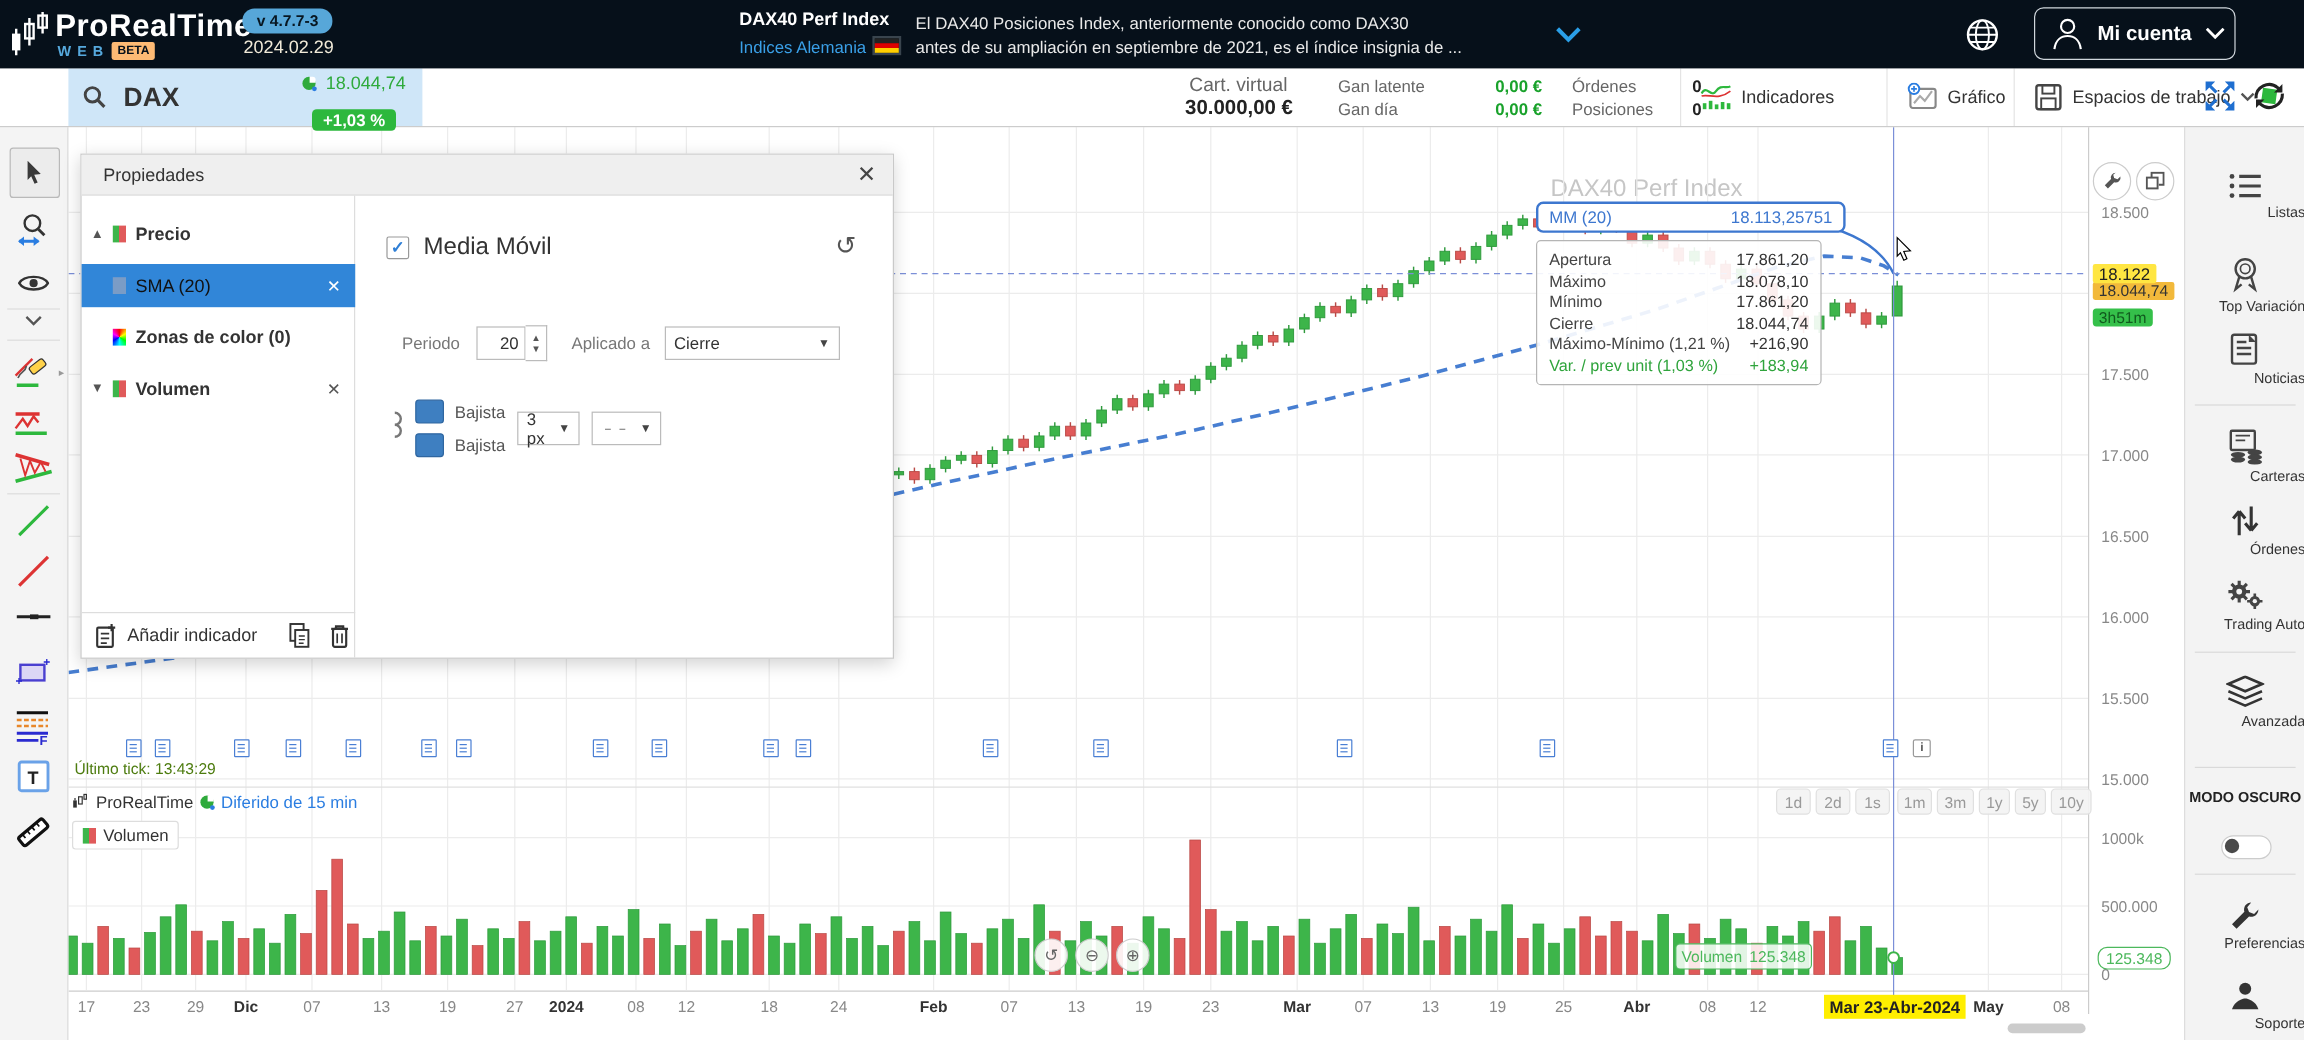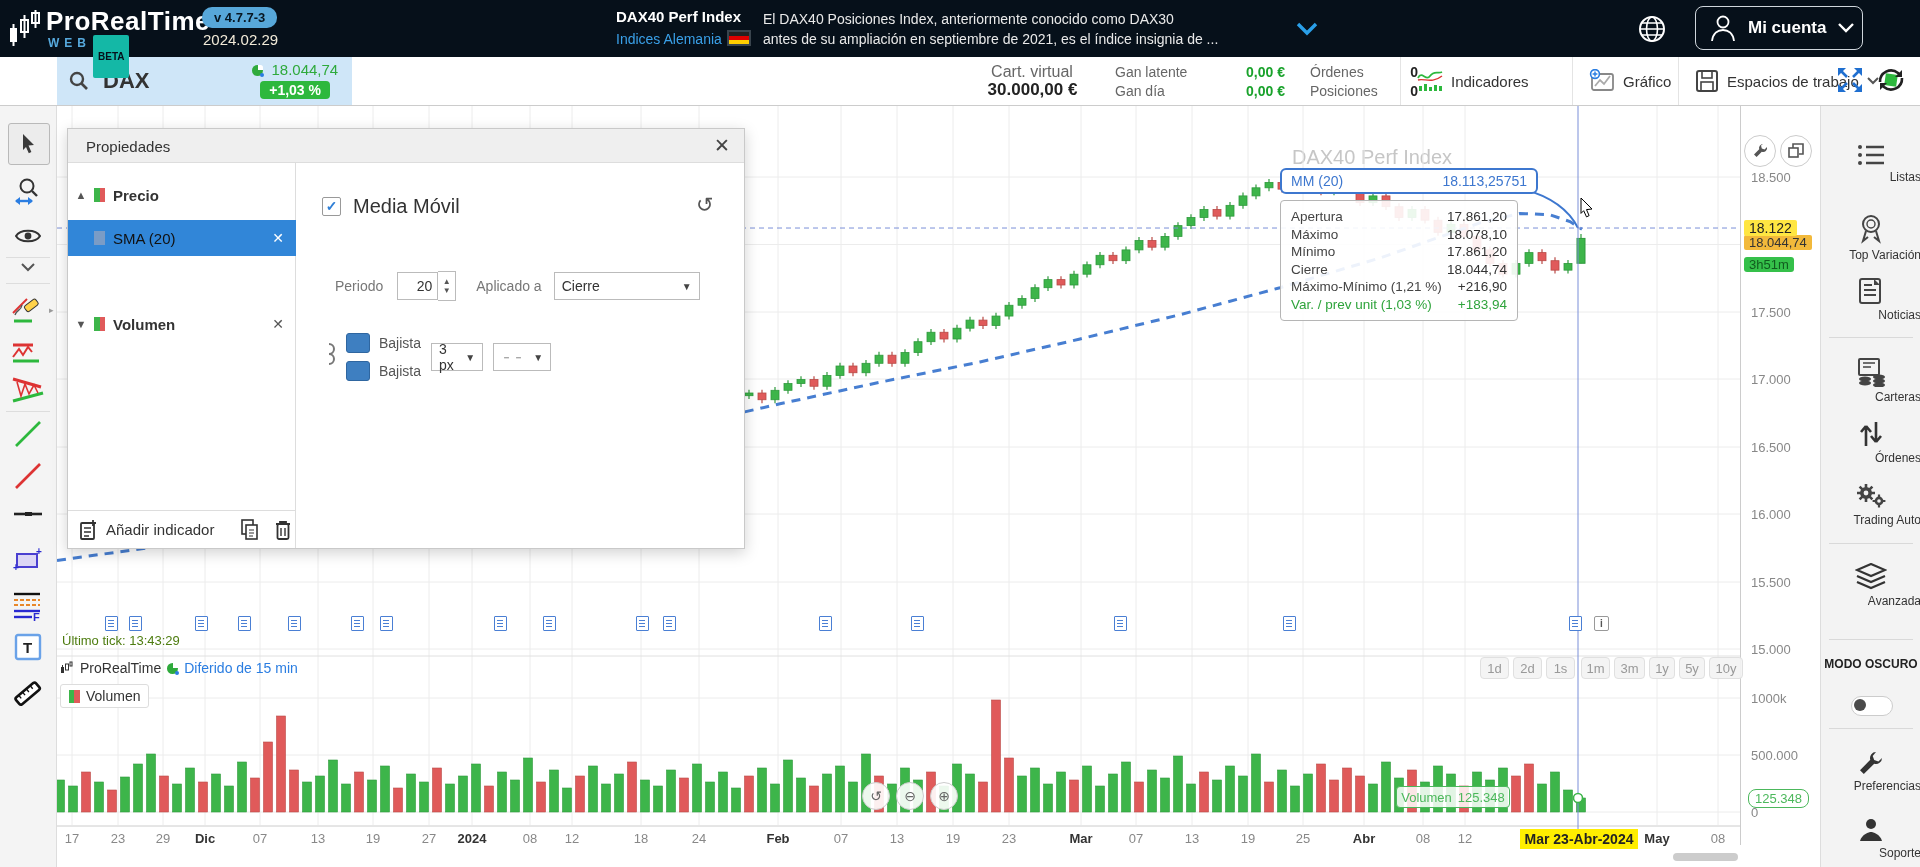--- a/index.html
+++ b/index.html
@@ -2,38 +2,38 @@
 <html><head>
 <meta charset="utf-8">
 <style>
   html,body{margin:0;padding:0;background:#dfe3e8;font-family:"Liberation Sans",sans-serif;}
   #app{position:relative;width:1920px;height:867px;background:#fff;overflow:hidden;}
   .abs{position:absolute;}
   
   #hdr{position:absolute;left:0;top:0;width:1920px;height:57px;background:#06101a;color:#fff;z-index:90;}
   .logo-title{position:absolute;left:46px;top:6px;font-size:26px;font-weight:bold;color:#fff;letter-spacing:.5px;}
   .logo-web{position:absolute;left:48px;top:36px;font-size:12px;font-weight:bold;color:#56a9dd;letter-spacing:5px;}
-  .beta{position:absolute;left:93px;top:35px;background:#14b8a6;color:#06101a;font-size:10px;font-weight:bold;padding:16px 5px;border-radius:2px;}
+  .beta{position:absolute;left:93px;top:35px;background:#fdba74;color:#06101a;font-size:10px;font-weight:bold;padding:2px 5px;border-radius:2px;}
   .verpill{position:absolute;left:202px;top:7px;background:#57a7d9;color:#071621;font-size:13px;font-weight:bold;padding:3px 12px;border-radius:10px;}
   .hdate{position:absolute;left:203px;top:31px;color:#f1ead8;font-size:15px;}
   .iname{position:absolute;left:616px;top:8px;font-size:15px;font-weight:bold;}
   .icat{position:absolute;left:616px;top:31px;font-size:14px;color:#3aa0e8;cursor:pointer;}
   .flag{position:absolute;left:727px;top:30px;width:24px;height:16px;border:2px solid #39444d;box-sizing:border-box;}
   .flag .f1{height:4px;background:#222;}.flag .f2{height:4px;background:#d00;}.flag .f3{height:4px;background:#ffce00;}
   .idesc{position:absolute;left:763px;top:9px;font-size:14px;color:#e9e9e9;line-height:20px;}
   .hchev{position:absolute;left:1296px;top:22px;}
   .micuenta{position:absolute;left:1695px;top:6px;width:168px;height:44px;border:1px solid #cfd6dc;border-radius:8px;display:flex;align-items:center;gap:12px;padding-left:14px;box-sizing:border-box;cursor:pointer;}
   .micuenta span.lbl{font-size:17px;font-weight:bold;}
   
   #tbar{position:absolute;left:0;top:57px;width:1920px;height:48px;background:#fff;border-bottom:1px solid #ccc;z-index:60;}
   .search{position:absolute;left:57px;top:0;width:295px;height:48px;background:#cfe6f8;display:flex;align-items:center;cursor:pointer;}
   .search .q{font-size:22px;font-weight:bold;color:#333;margin-left:14px;}
   .pcol{position:absolute;left:195px;top:4px;text-align:center;}
   .pval{color:#2faa3c;font-size:15px;}
-  .ppill{background:#2db83d;color:#fff;font-size:14px;font-weight:bold;border-radius:4px;padding:1px 9px;margin-top:2px;display:inline-block;}
+  .ppill{background:#2db83d;color:#fff;font-size:14px;font-weight:bold;border-radius:4px;padding:1px 9px;margin-top:12px;display:inline-block;}
   .acct{position:absolute;top:0;height:48px;display:flex;align-items:center;font-size:14px;color:#555;}
   .cartl{position:absolute;left:967px;top:6px;width:130px;text-align:center;color:#666;}
   .cartv{position:absolute;left:955px;top:23px;width:155px;text-align:center;color:#222;font-weight:bold;font-size:17px;}
   .glabel{color:#666;font-size:14px;}
   .gval{color:#19a22b;font-weight:bold;font-size:14px;}
   .cnum{color:#222;font-weight:bold;font-size:14px;}
   .tbtn{position:absolute;top:0;height:48px;display:flex;align-items:center;gap:8px;font-size:15px;color:#333;border-left:1px solid #e4e4e4;padding:0 16px;cursor:pointer;box-sizing:border-box;}
   
   #ltool{position:absolute;left:0;top:105px;width:56px;height:762px;background:#f4f4f4;border-right:1px solid #ddd;z-index:20;}
   .ltit{position:absolute;left:0;width:56px;display:flex;justify-content:center;cursor:pointer;}
@@ -931,20 +931,25 @@
         <span class="car">▲</span>
         <span class="swp sw2"></span>
         <span style="font-weight:bold;">Precio</span>
       </div>
       <div class="trow sel" style="top:57px;">
         <span class="car"></span>
         <span class="swp" style="background:#7a9cc6;"></span>
         <span>SMA (20)</span>
         <span class="x">✕</span>
       </div>
+      <div class="trow" style="top:100px;">
+        <span class="car"></span>
+        <span class="swp rainbow"></span>
+        <span style="font-weight:bold;">Zonas de color (0)</span>
+      </div>
       <div class="trow" style="top:143px;">
         <span class="car">▼</span>
         <span class="swp sw2"></span>
         <span style="font-weight:bold;">Volumen</span>
         <span class="x">✕</span>
       </div>
     </div>
     <div class="dpanel">
       <div class="abs" style="left:26px;top:32px;display:flex;align-items:center;gap:12px;">
         <span class="chk">✓</span>

